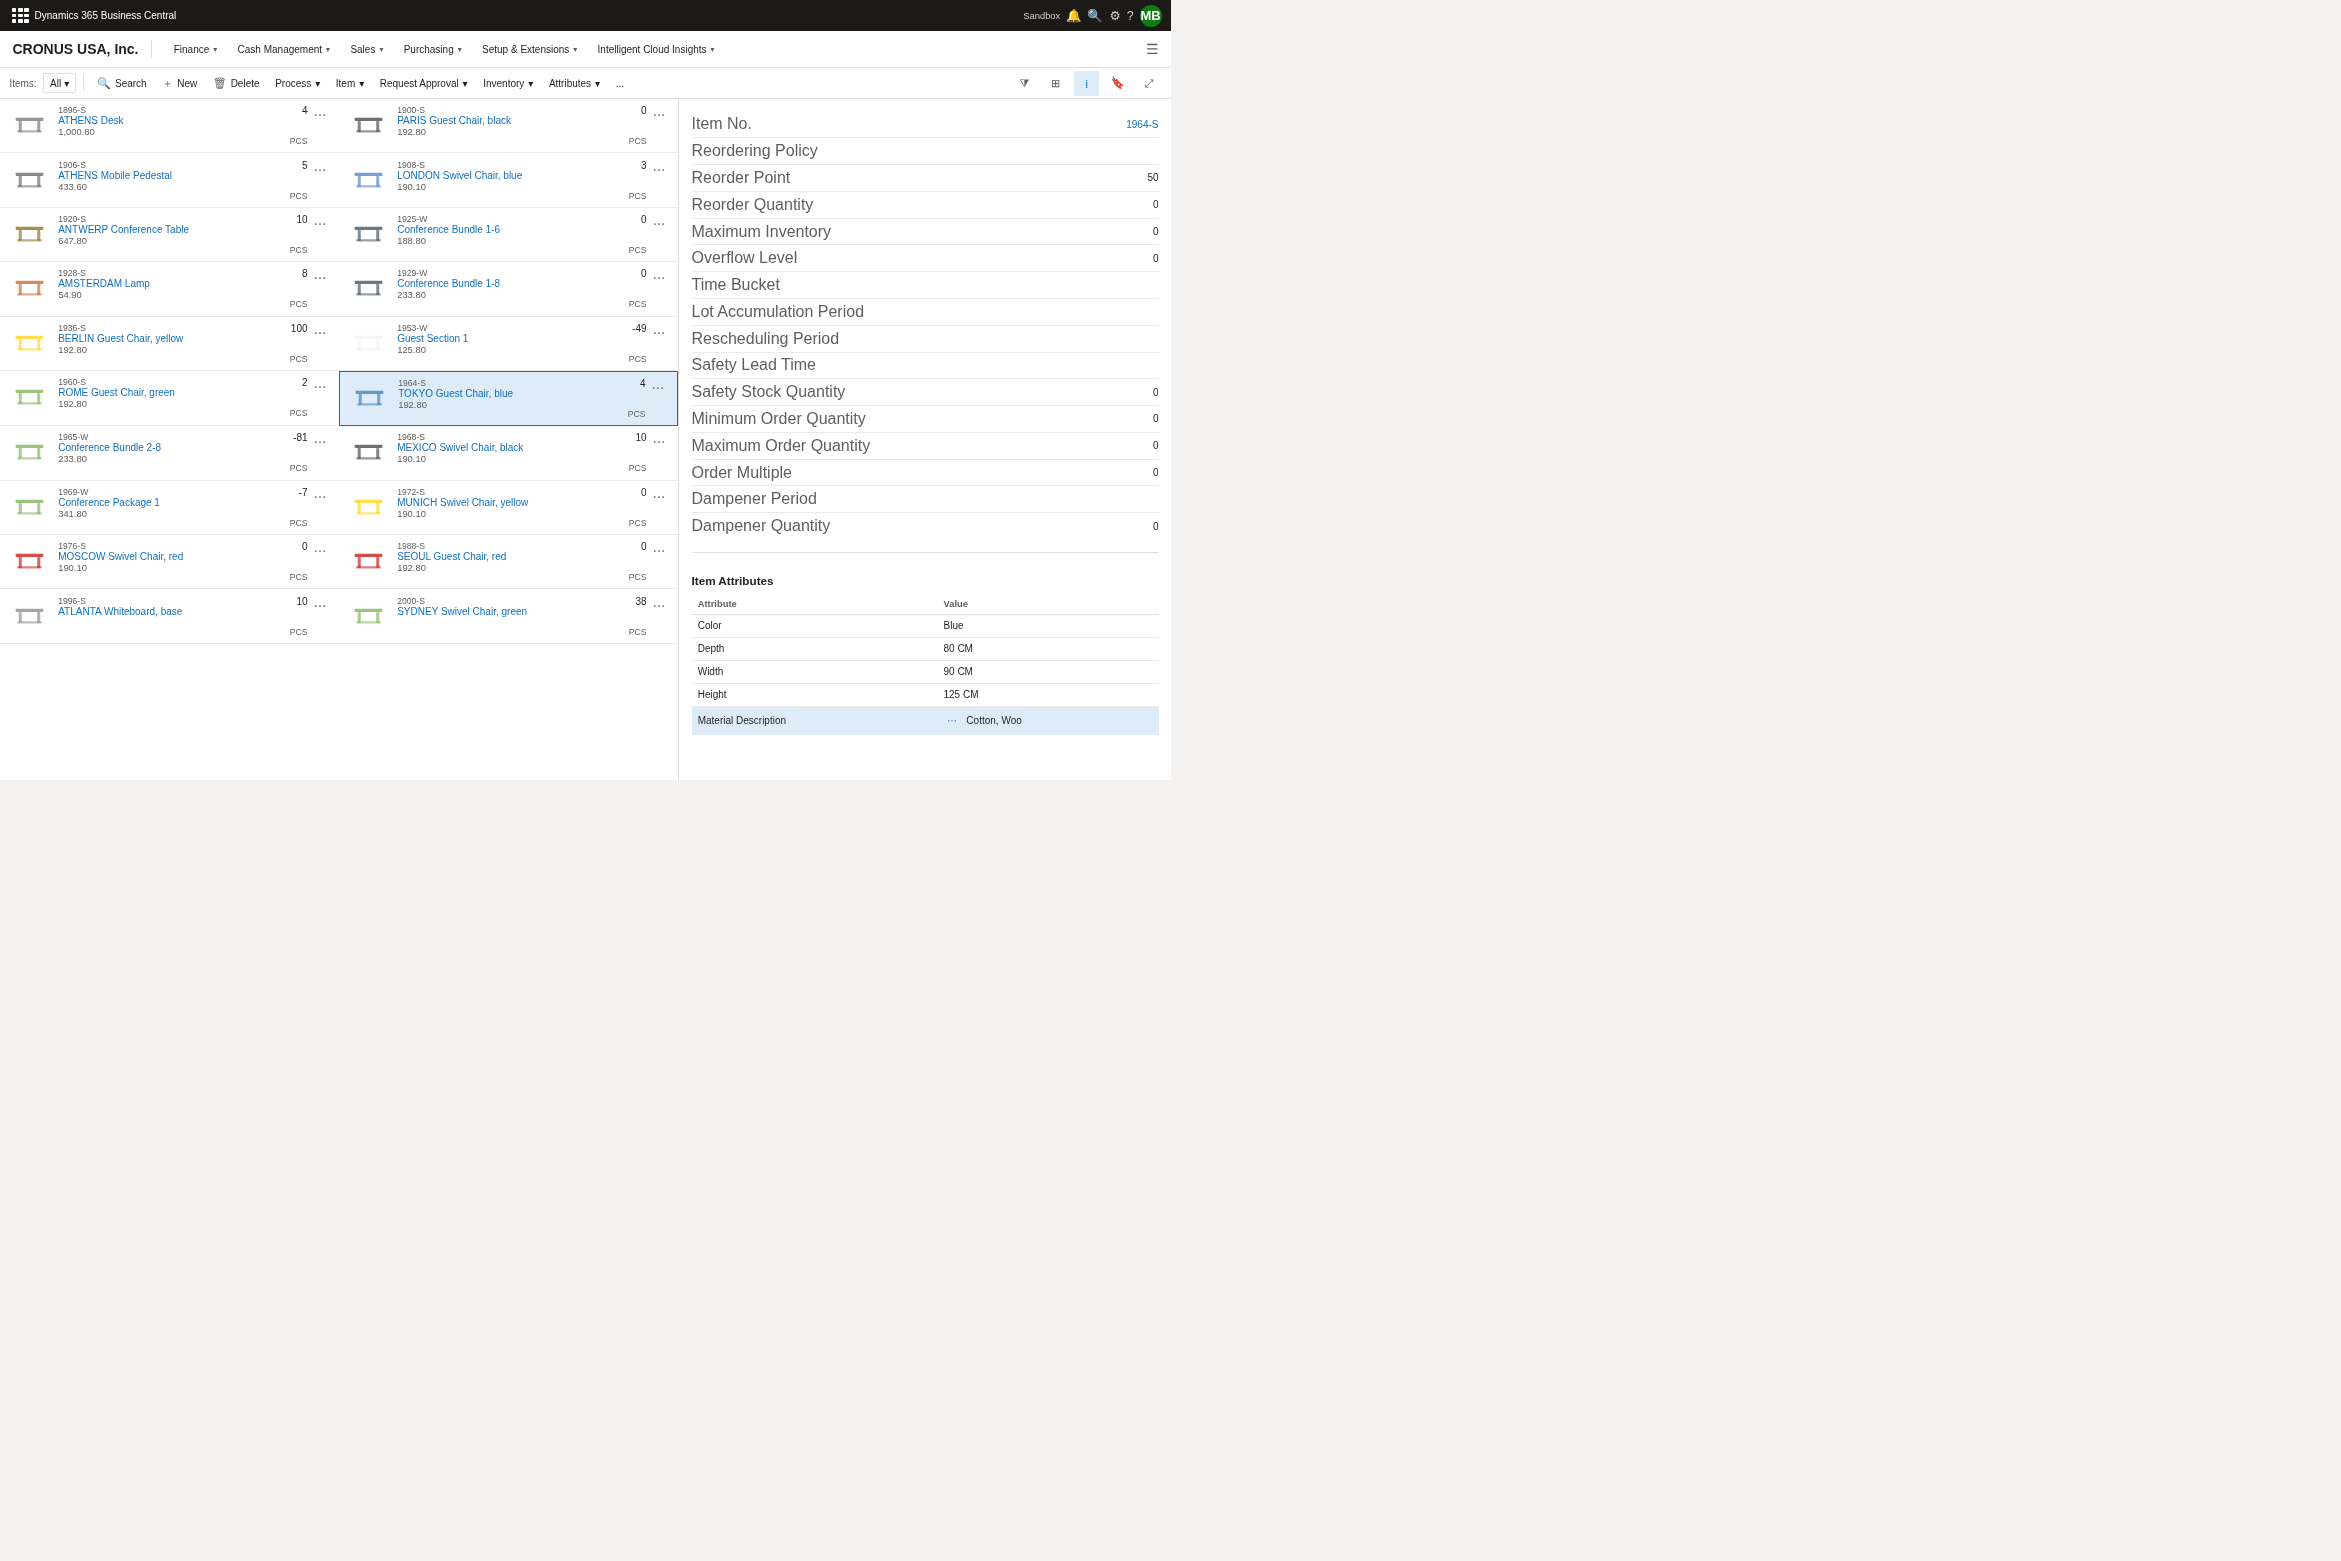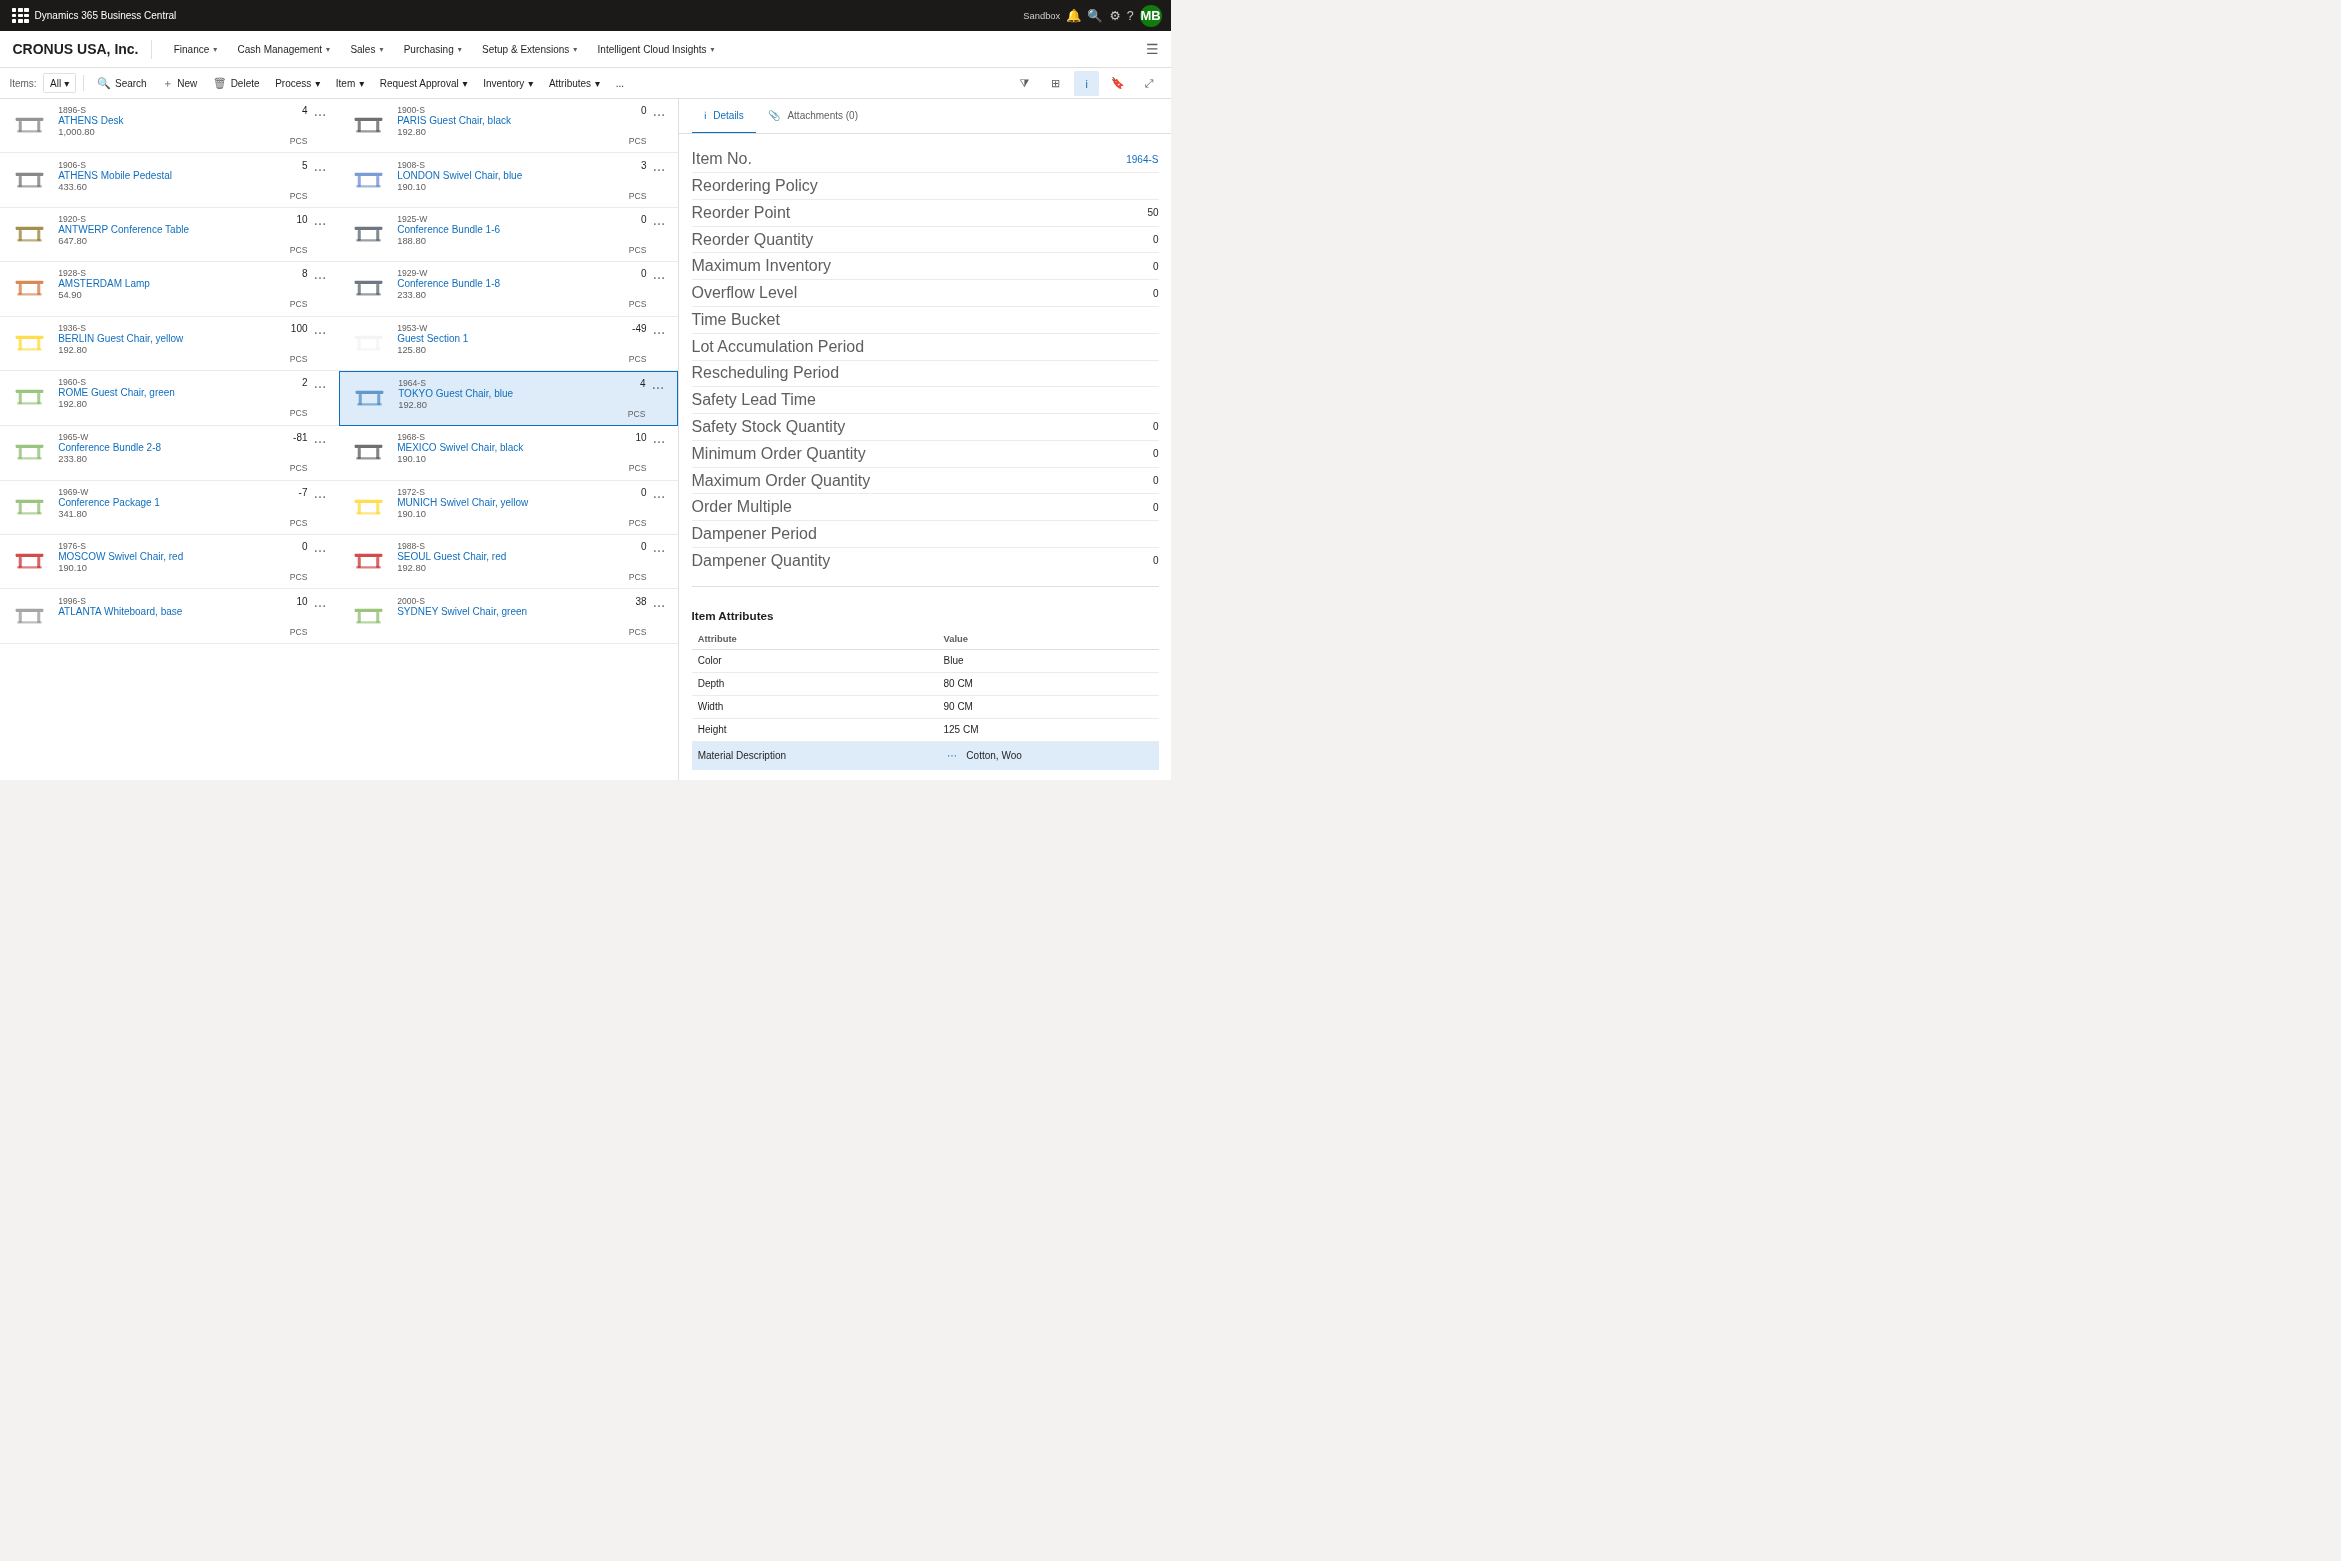--- a/index.html
+++ b/index.html
@@ -622,30 +622,20 @@
     <div class="item-qty">
       <div class="item-qty-num">38</div>
       <div class="item-qty-unit">PCS</div>
     </div>
     <div class="item-more">⋯</div>
   </div>
       </div>
   </div>
 
   <div class="detail-panel">
-    <div class="detail-tabs">
-      <div class="detail-tab active">
-        <span style="margin-right:3.9px">ℹ</span>
-        <span>Details</span>
-      </div>
-      <div class="detail-tab">
-        <span style="margin-right:3.9px">📎</span>
-        <span>Attachments (0)</span>
-      </div>
-    </div>
 
     <div class="detail-section" id="detail-fields">
         <div class="detail-field">
     <span class="field-label">Item No.</span>
     <span class="field-value link">1964-S</span>
   </div>
         <div class="detail-field">
     <span class="field-label">Reordering Policy</span>
     <span class="field-value"></span>
   </div>

